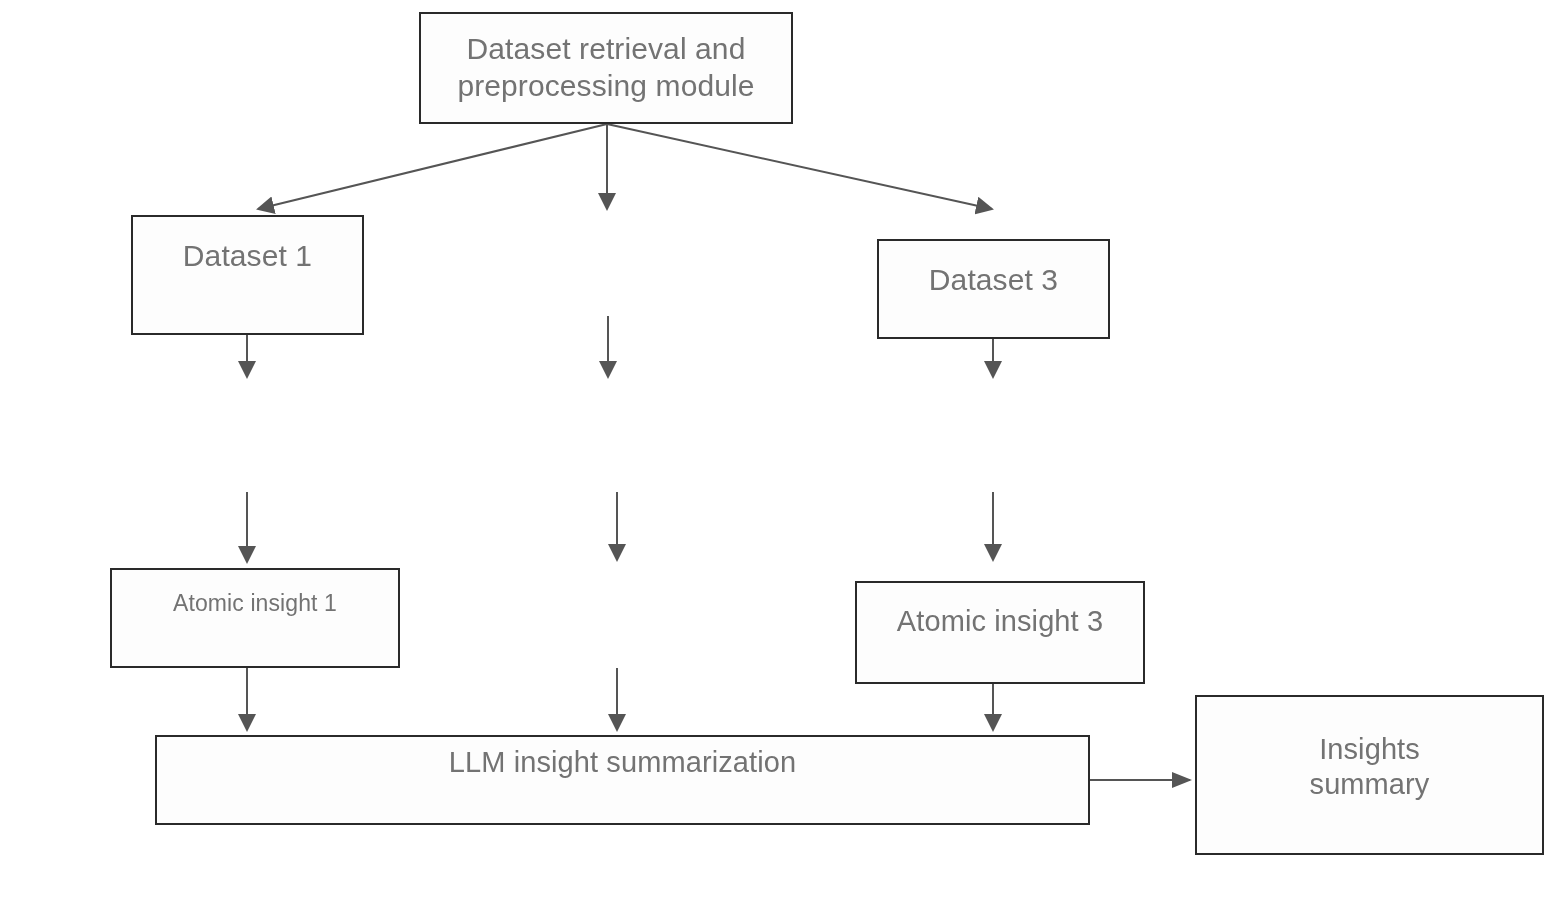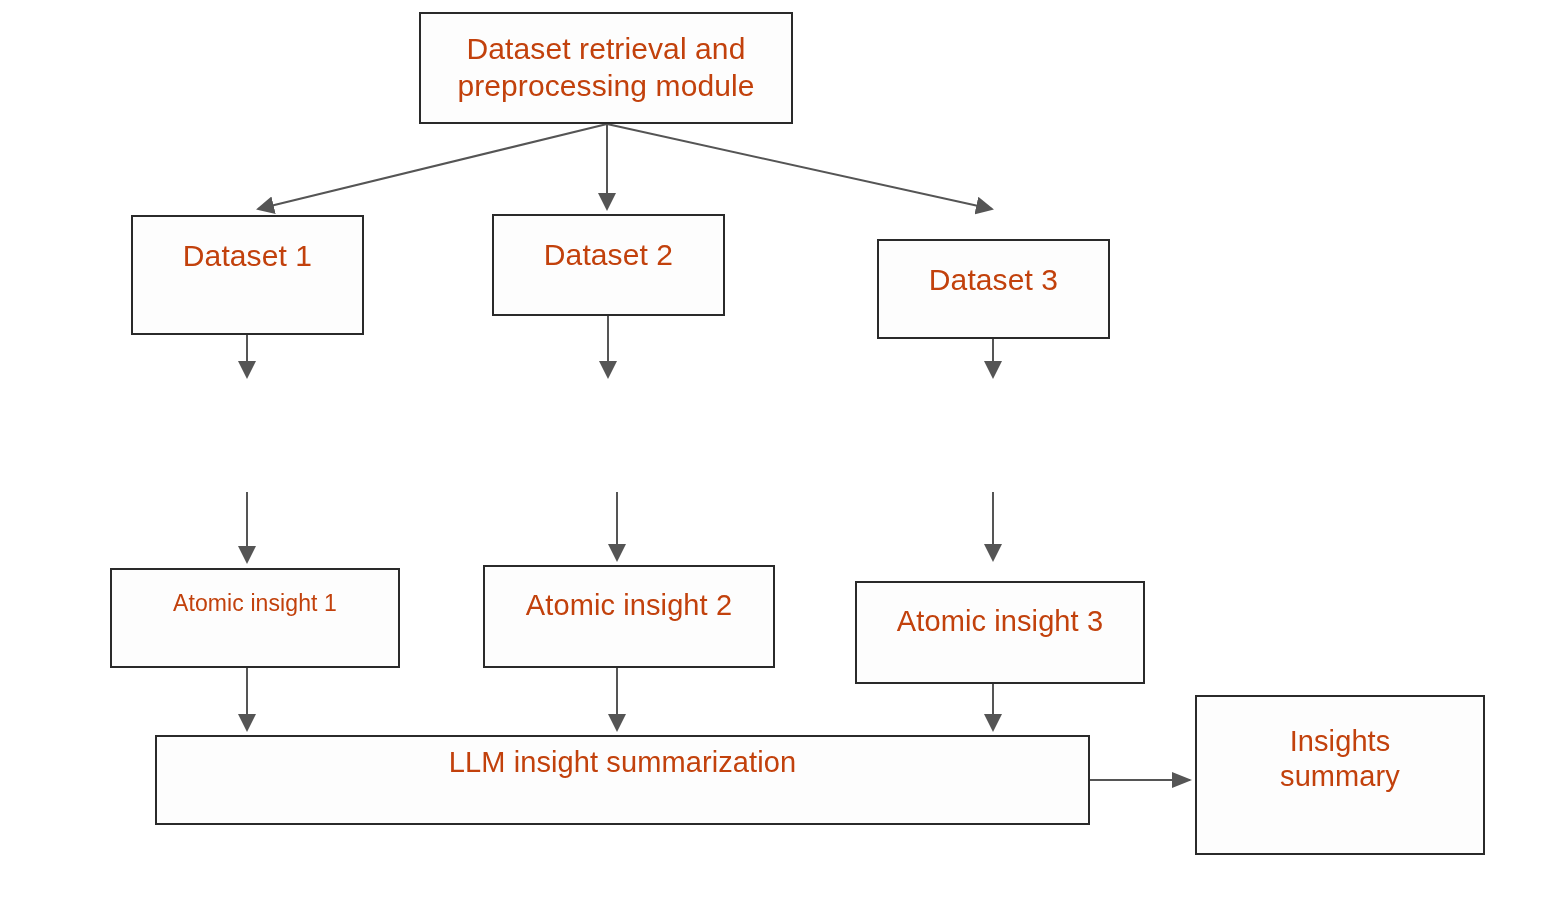--- a/index.html
+++ b/index.html
@@ -22,21 +22,21 @@
     width: 1544px;
     height: 920px;
   }
   .node {
     position: absolute;
     box-sizing: border-box;
     background: #fdfdfd;
     border: 2px solid #2a2a2a;
     display: flex;
     justify-content: center;
-    color: #c2410c;
+    color: #737373;
     font-weight: 400;
     line-height: 1.22;
     text-align: center;
     letter-spacing: 0.1px;
   }
   .node > .node-label {
     display: block;
     width: 100%;
     white-space: pre-line;
   }
@@ -52,22 +52,22 @@
   .n-extract  { left: 155px; top: 382px; width: 935px; height: 110px;
                 align-items: flex-start; padding-top: 23px; font-size: 30px; }
   .n-ai1      { left: 110px; top: 568px; width: 290px; height: 100px;
                 align-items: flex-start; padding-top: 19px; font-size: 23px; }
   .n-ai2      { left: 483px; top: 565px; width: 292px; height: 103px;
                 align-items: flex-start; padding-top: 21px; font-size: 29px; }
   .n-ai3      { left: 855px; top: 565px; width: 290px; height: 103px;
                 align-items: flex-start; padding-top: 21px; font-size: 29px; margin-top: 16px; }
   .n-llm      { left: 155px; top: 735px; width: 935px; height: 90px;
                 align-items: flex-start; padding-top: 8px; font-size: 29px; }
-  .n-summary  { left: 1195px; top: 695px; width: 290px; height: 160px;
-                align-items: flex-start; padding-top: 27px; font-size: 29px; }
+  .n-summary  { left: 1195px; top: 695px; width: 349px; height: 160px;
+                align-items: flex-start; padding-top: 35px; font-size: 29px; }
 </style>
 </head>
 <body>
 
 <div id="canvas">
 
   <svg id="edges" viewBox="0 0 1544 920" xmlns="http://www.w3.org/2000/svg">
     <defs>
       <marker id="ah" markerWidth="10" markerHeight="8" refX="9" refY="4" orient="auto" markerUnits="strokeWidth">
         <path d="M0,0 L10,4 L0,8 z" fill="#555555"></path>
@@ -101,36 +101,30 @@
 
   <div class="node n-top">
     <span class="node-label">Dataset retrieval and
 preprocessing module</span>
   </div>
 
   <div class="node n-ds1">
     <span class="node-label">Dataset 1</span>
   </div>
 
-  <div class="node n-ds2">
-    <span class="node-label">Dataset 2</span>
-  </div>
 
   <div class="node n-ds3">
     <span class="node-label">Dataset 3</span>
   </div>
 
 
   <div class="node n-ai1">
     <span class="node-label">Atomic insight 1</span>
   </div>
 
-  <div class="node n-ai2">
-    <span class="node-label">Atomic insight 2</span>
-  </div>
 
   <div class="node n-ai3">
     <span class="node-label">Atomic insight 3</span>
   </div>
 
   <div class="node n-llm">
     <span class="node-label">LLM insight summarization</span>
   </div>
 
   <div class="node n-summary">

